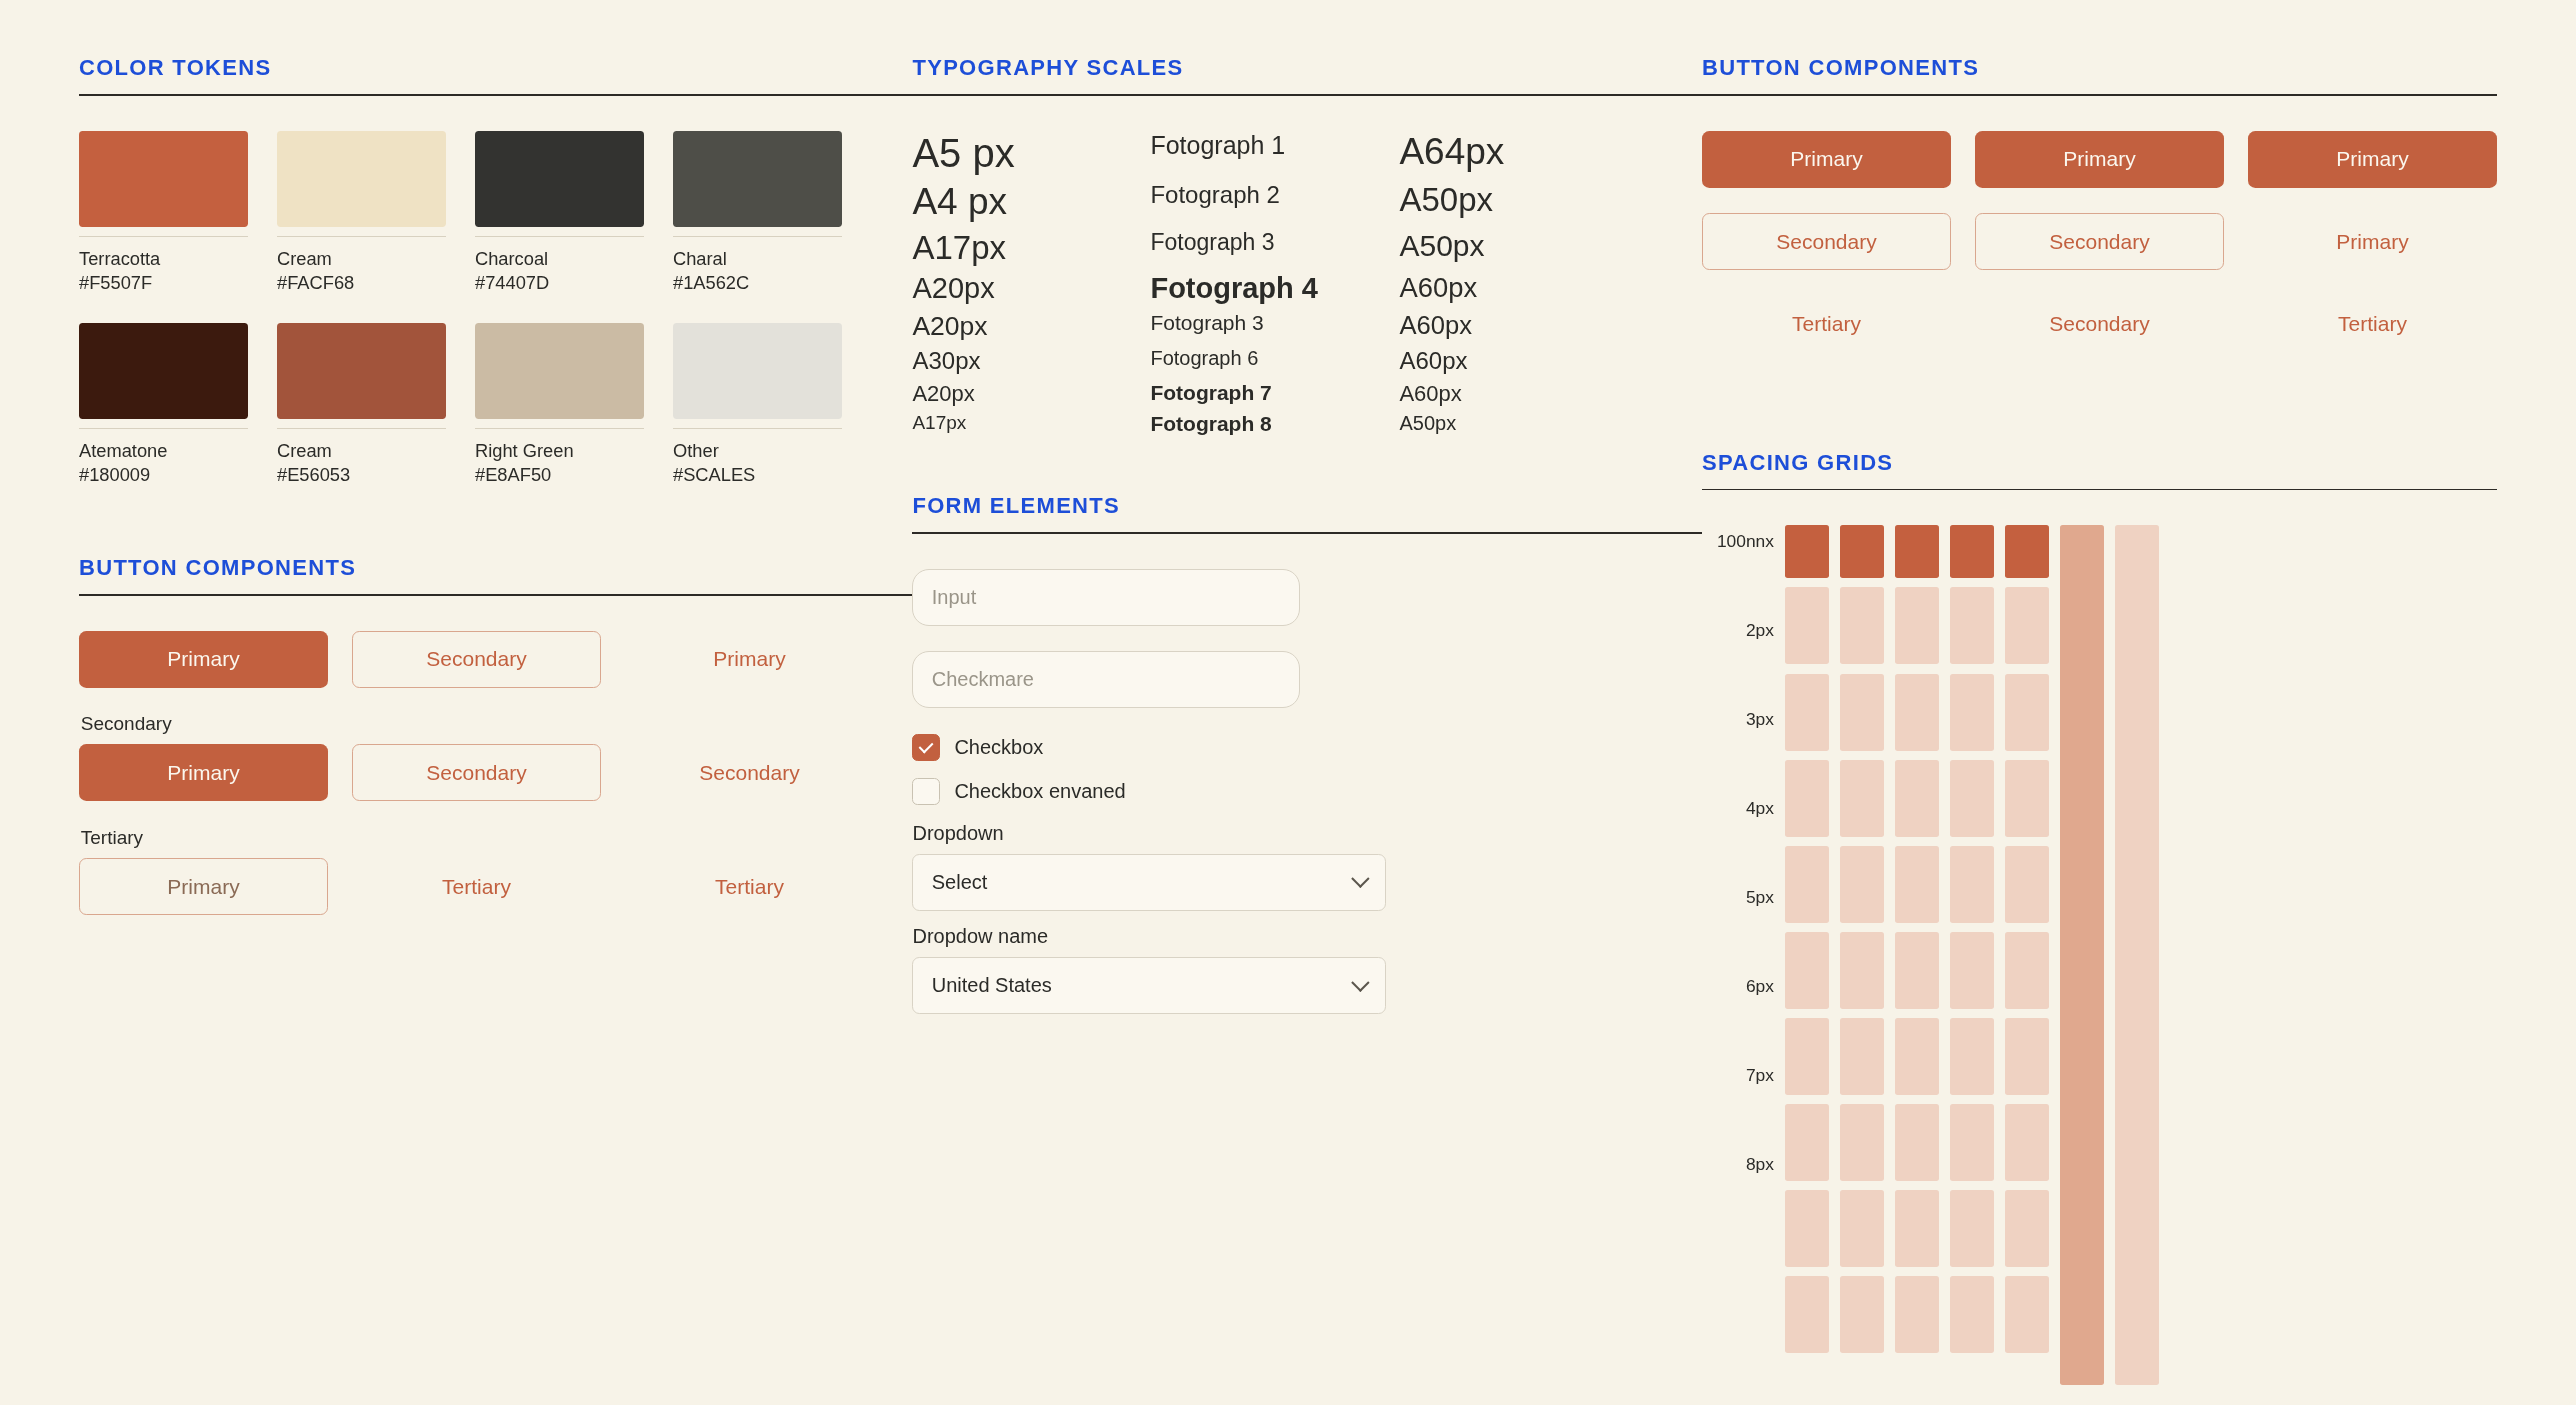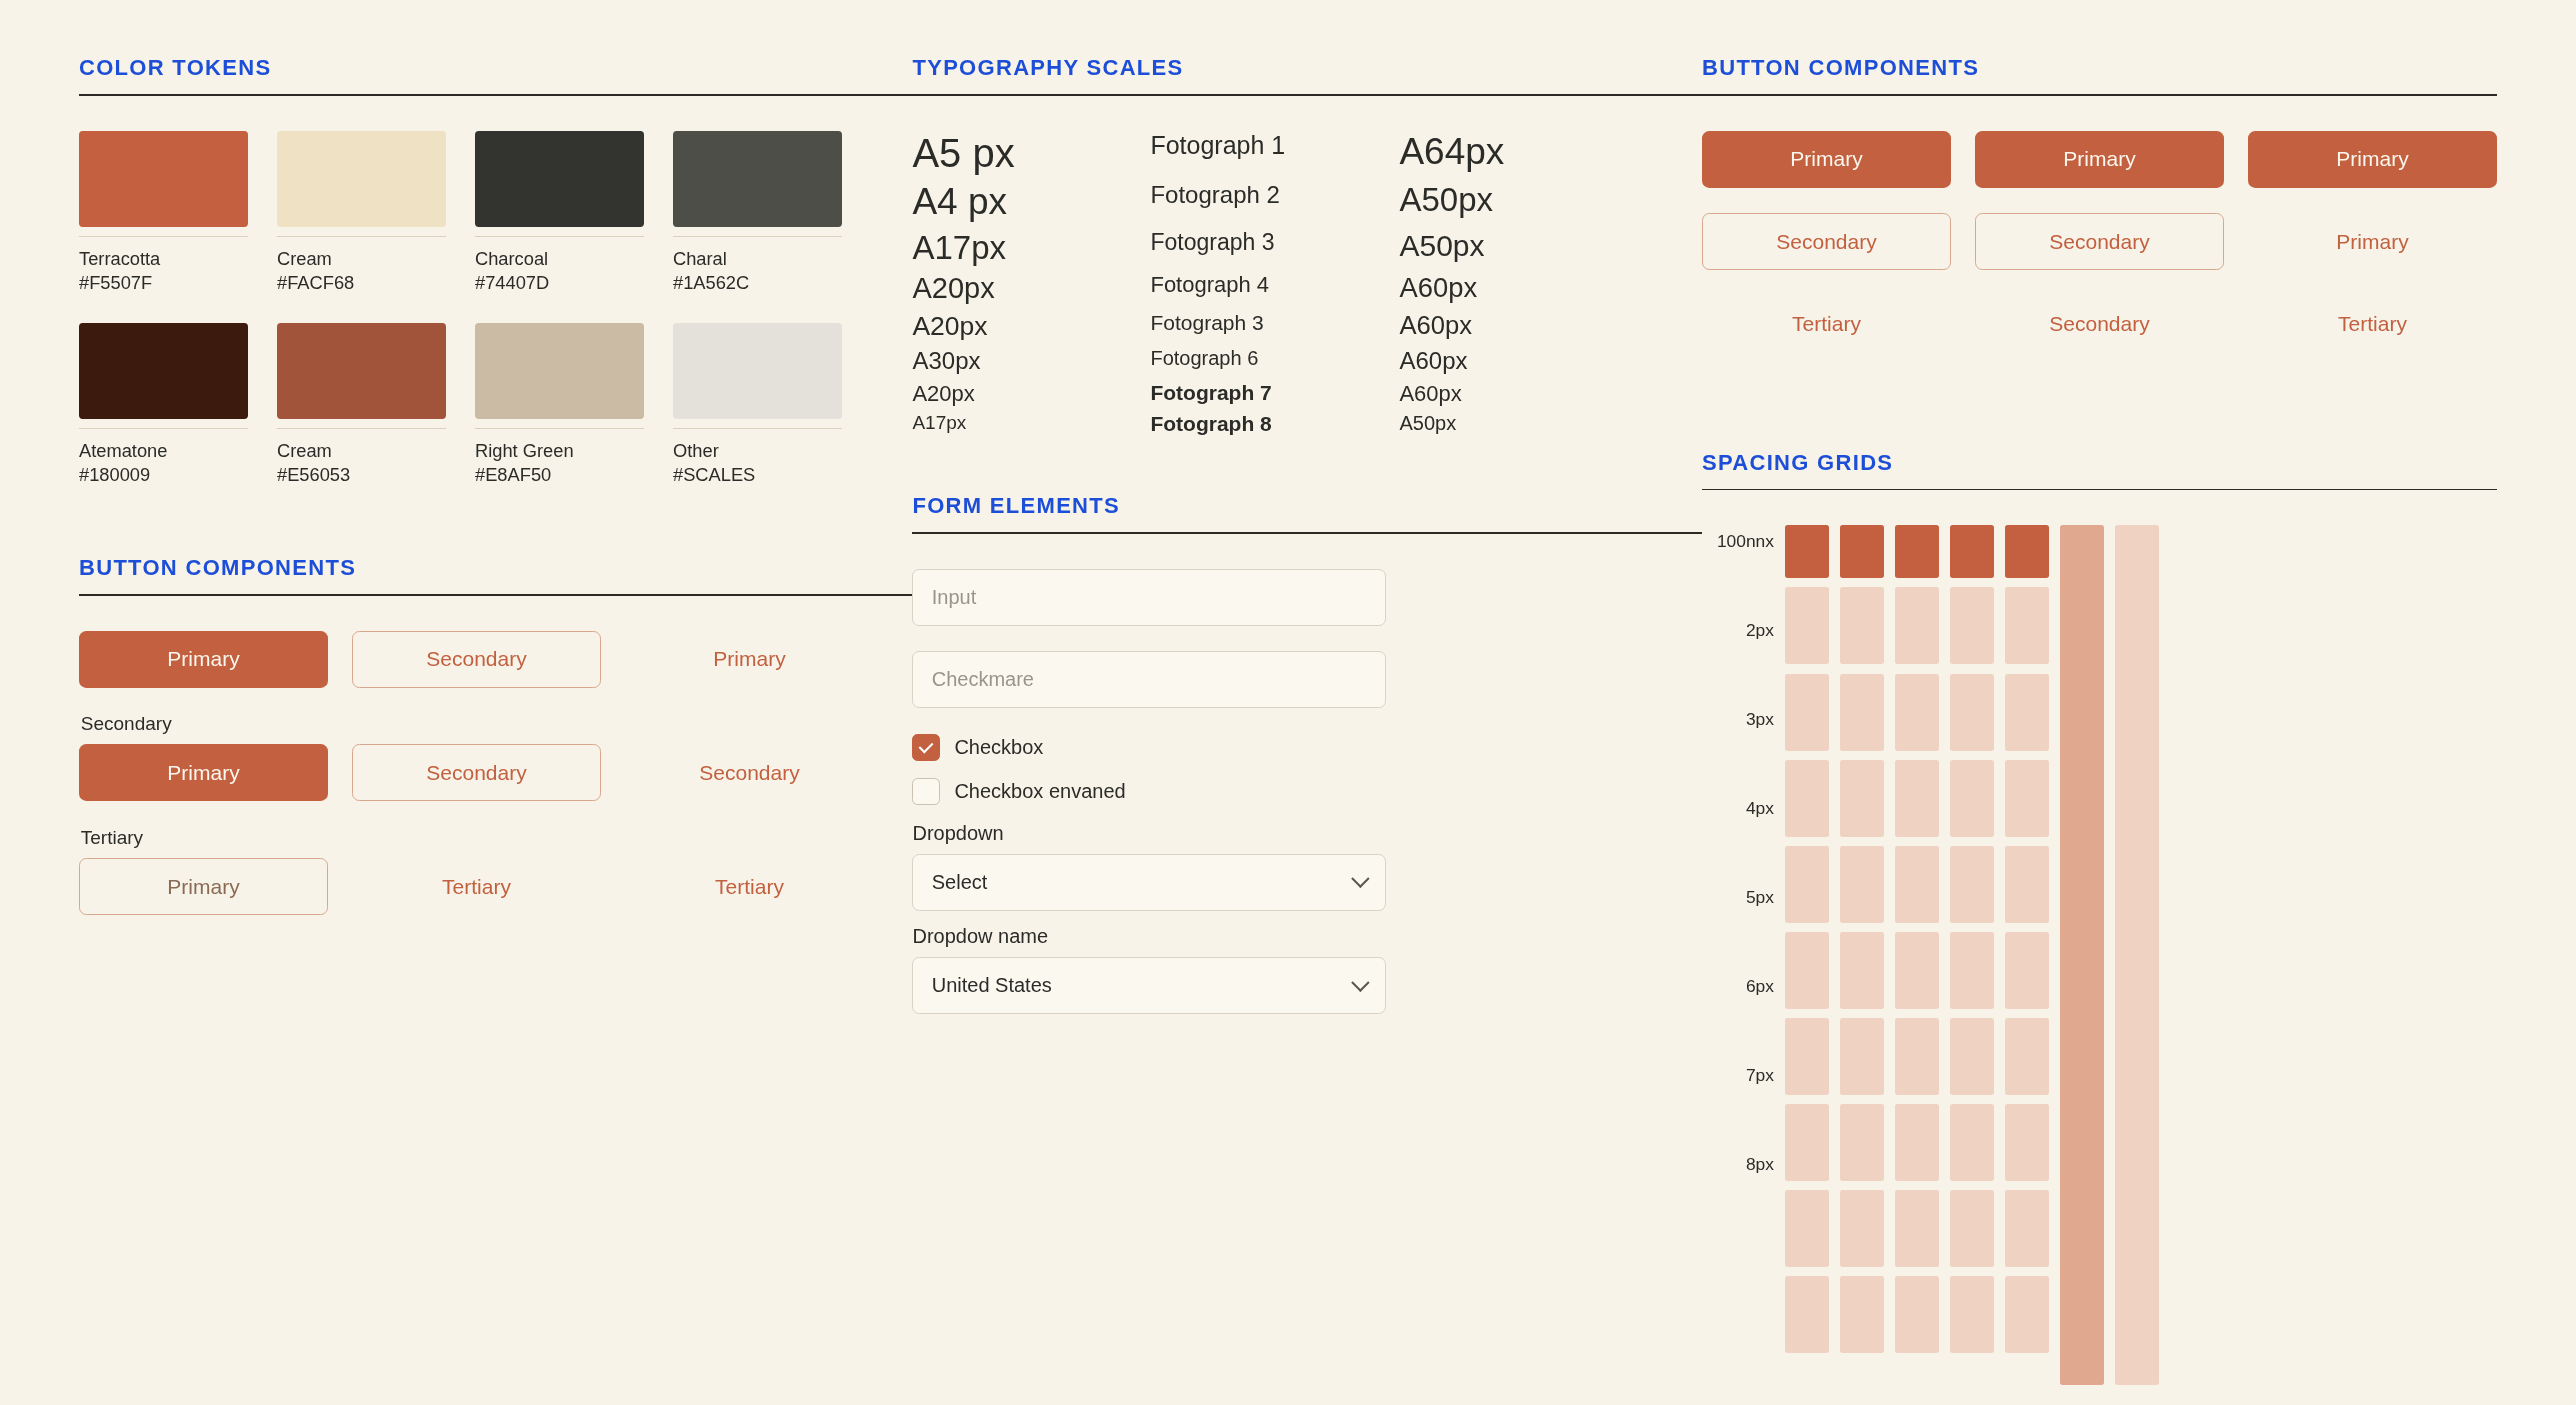--- a/index.html
+++ b/index.html
@@ -122,23 +122,23 @@
     display: flex;
     align-items: flex-start;
     margin-bottom: 5.5px;
   }
   .type-a { width: 238px; }
   .type-b { width: 249px; }
   .type-c { width: 238px; }
 
   
   .input {
-    width: 474px;
+    width: 388px;
     height: 57px;
-    border-radius: 7px;
+    border-radius: 17px;
     border: 1.4px solid #d9d3c5;
     background: #FBF8F0;
     display: flex;
     align-items: center;
     padding: 0 18.3px;
     font-size: 20px;
     color: #9a9589;
     margin-bottom: 25.6px;
   }
   .check-row {
@@ -326,21 +326,21 @@
               <div class="type-b" style="font-size:24px;font-weight:400">Fotograph 2</div>
               <div class="type-c" style="font-size:33px">A50px</div>
             </div>
             <div class="type-row">
               <div class="type-a" style="font-size:33px">A17px</div>
               <div class="type-b" style="font-size:23px;font-weight:400">Fotograph 3</div>
               <div class="type-c" style="font-size:30px">A50px</div>
             </div>
             <div class="type-row">
               <div class="type-a" style="font-size:29px">A20px</div>
-              <div class="type-b" style="font-size:22px;font-weight:400">Fotograph 4</div>
+              <div class="type-b" style="font-size:29px;font-weight:700">Fotograph 4</div>
               <div class="type-c" style="font-size:27.4px">A60px</div>
             </div>
             <div class="type-row">
               <div class="type-a" style="font-size:26.5px">A20px</div>
               <div class="type-b" style="font-size:21px;font-weight:400">Fotograph 3</div>
               <div class="type-c" style="font-size:25.6px">A60px</div>
             </div>
             <div class="type-row">
               <div class="type-a" style="font-size:24px">A30px</div>
               <div class="type-b" style="font-size:20px;font-weight:400">Fotograph 6</div>

